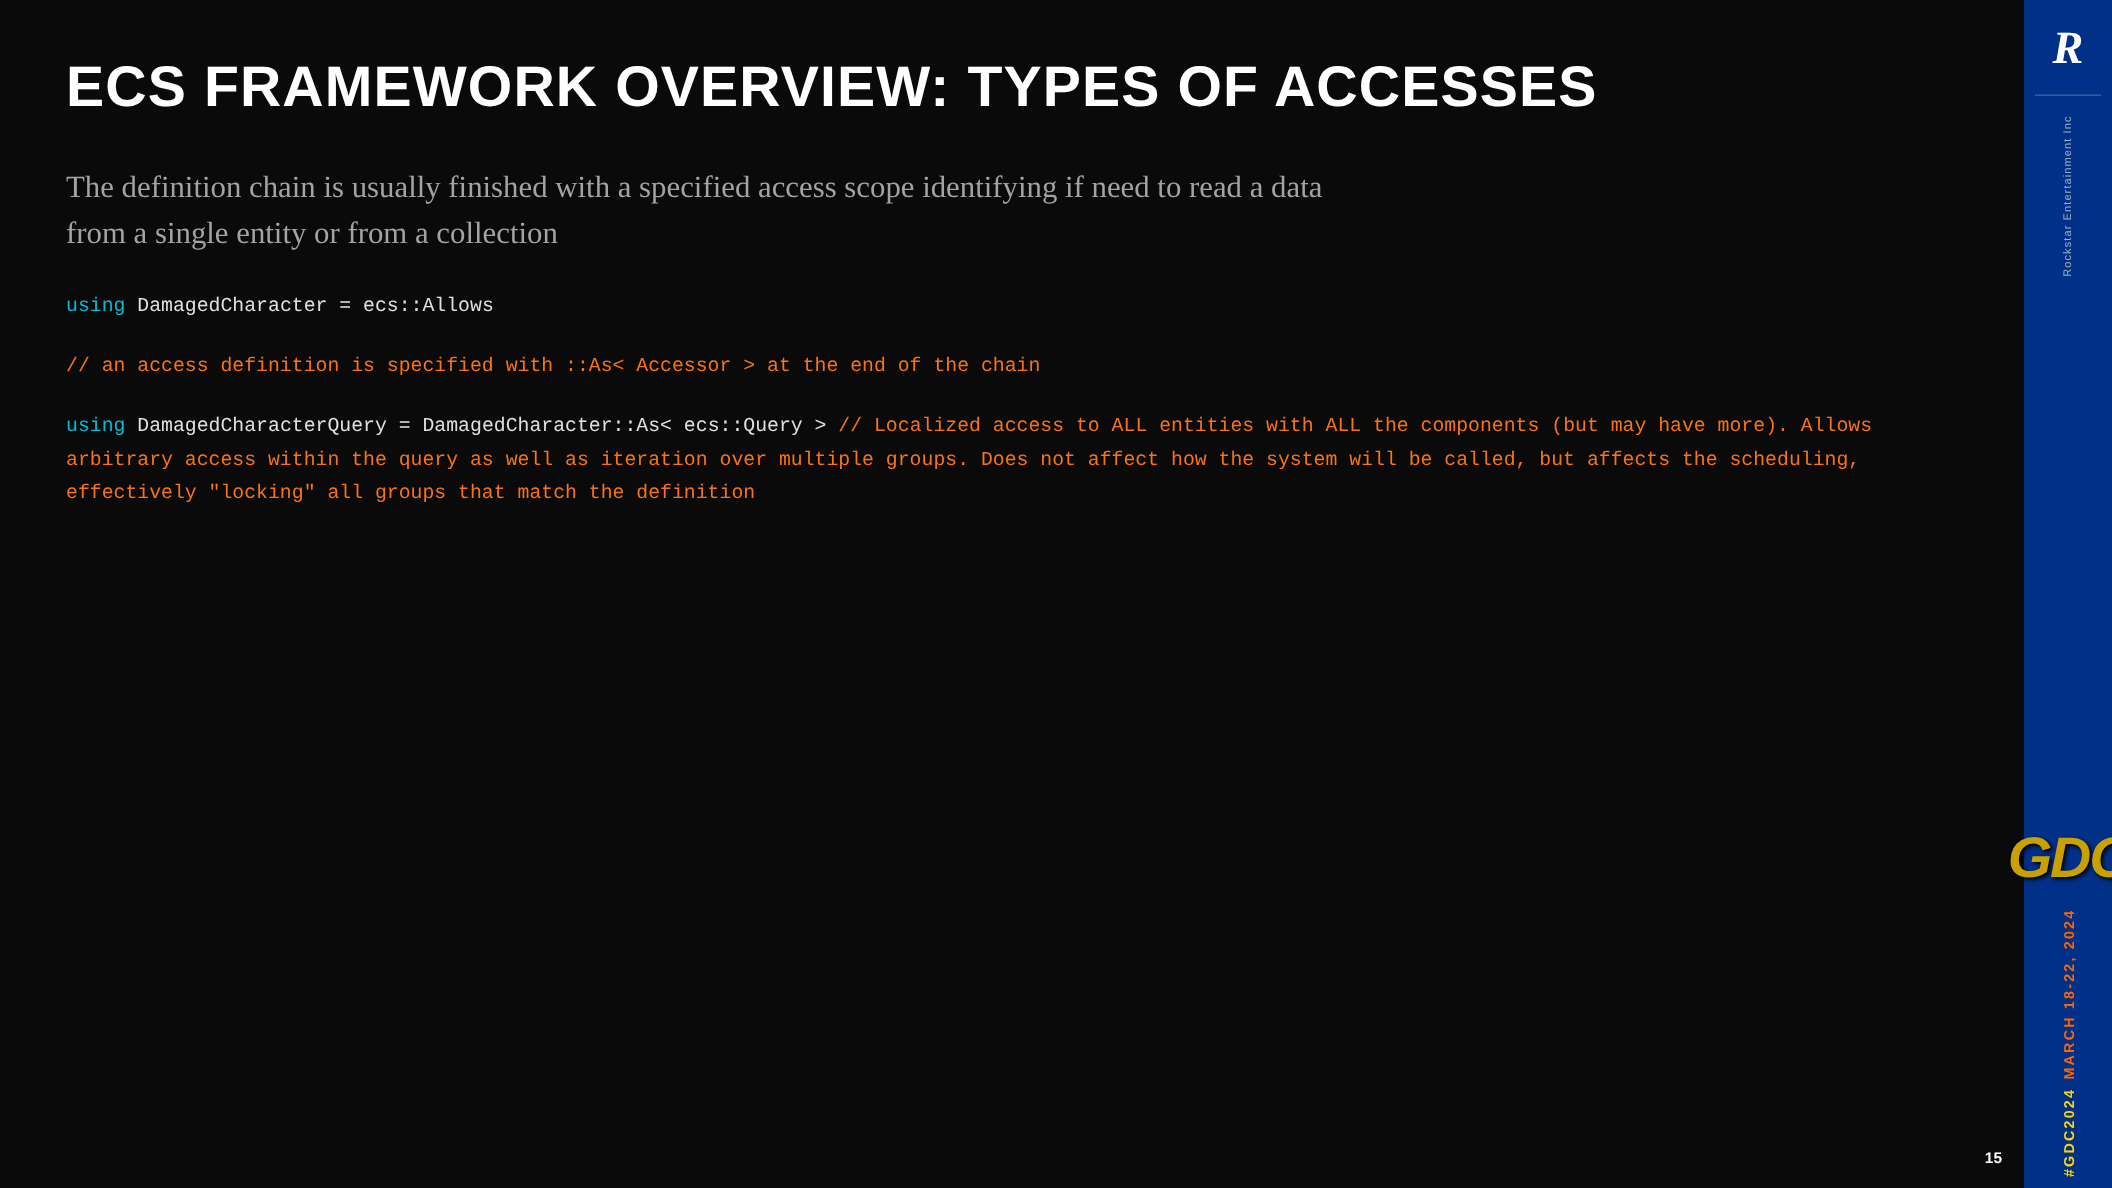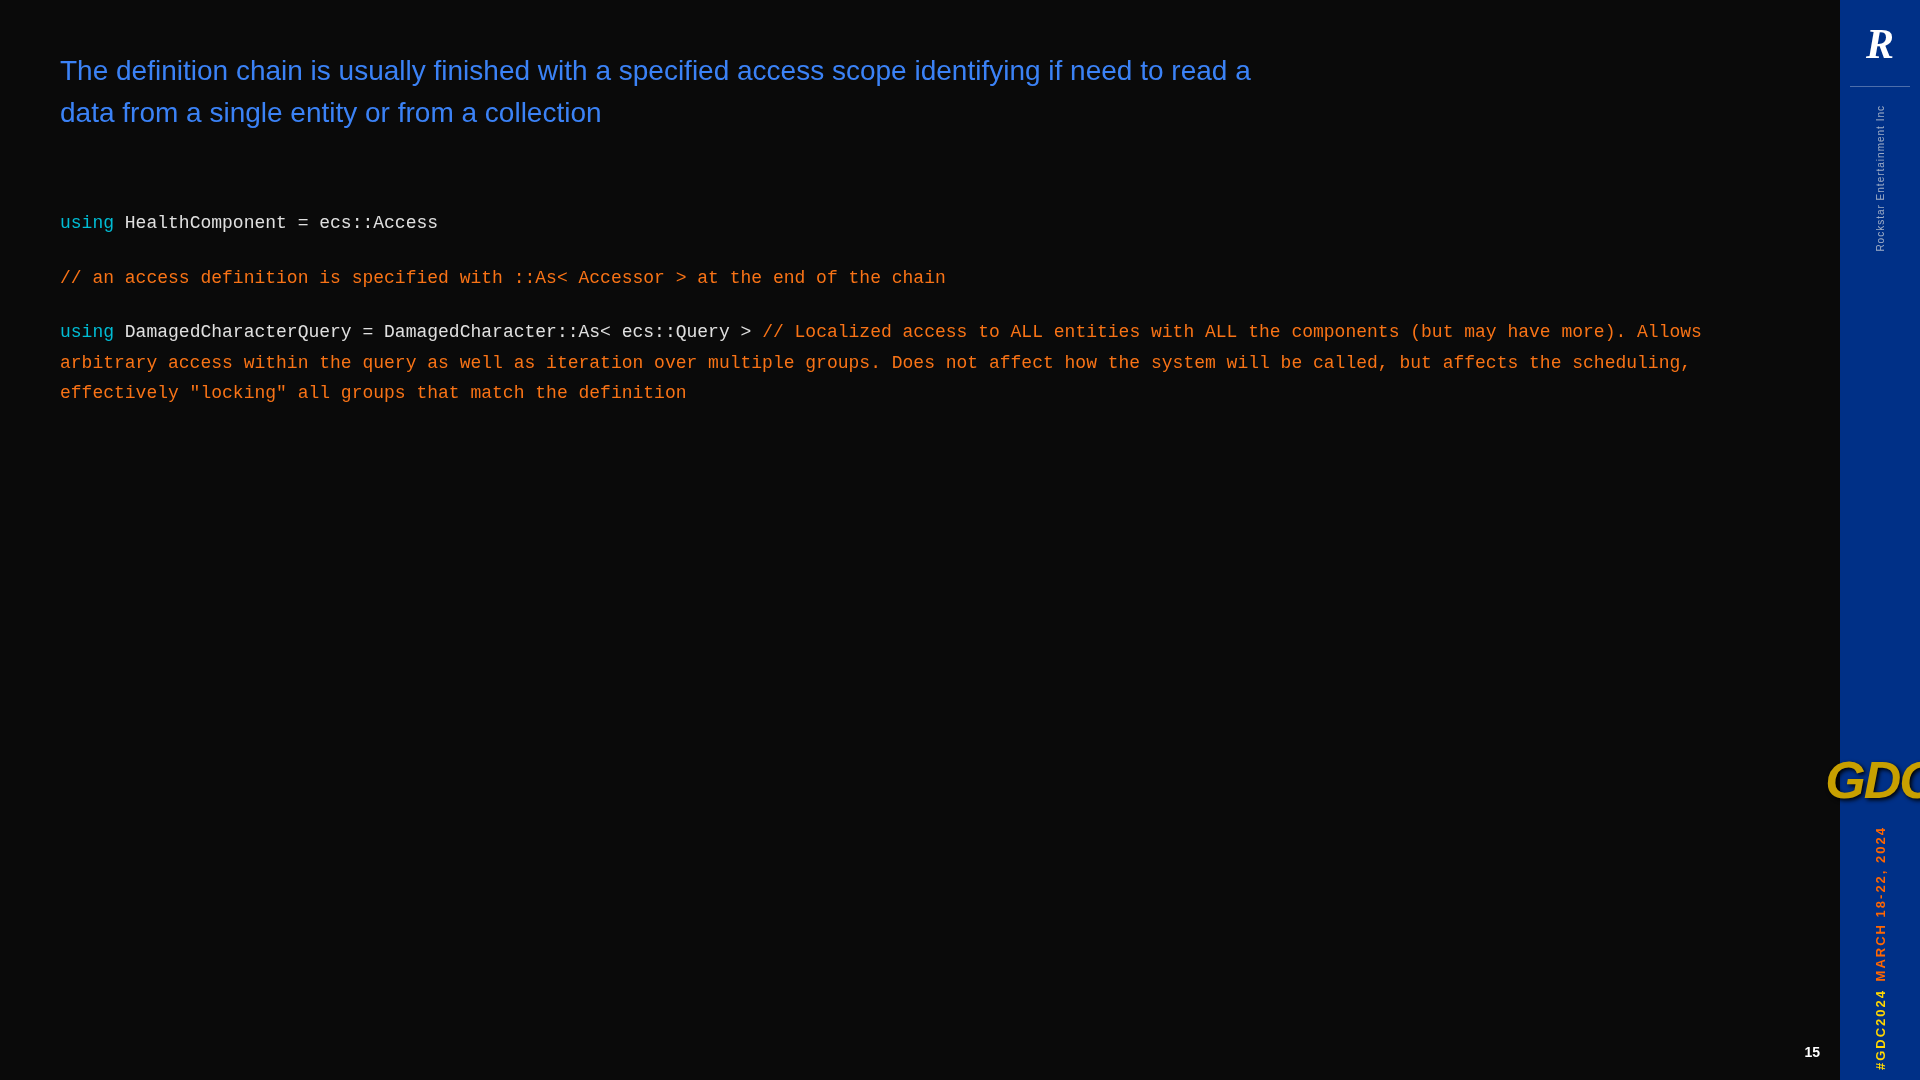--- a/index.html
+++ b/index.html
@@ -36,24 +36,25 @@
       font-weight: bold;
       color: #ffffff;
       line-height: 1.15;
       margin-bottom: 40px;
       letter-spacing: 1px;
       text-transform: uppercase;
     }
 
     #slide-subtitle {
       font-size: 28px;
-      color: #3b82f6;
+      color: #a3a3a3;
       line-height: 1.5;
-      margin-bottom: 74px;
+      margin-bottom: 30px;
       max-width: 1200px;
+      font-family: Liberation Serif, serif;
     }
 
     #code-block {
       font-family: 'Courier New', Courier, monospace;
       font-size: 18px;
       line-height: 1.7;
       color: #e0e0e0;
     }
 
     .code-section {
@@ -140,28 +141,29 @@
       width: 60px;
       height: 1px;
       background: rgba(255,255,255,0.3);
       margin: 8px 0;
     }
   </style>
 </head>
 <body>
 
 <div id="main-content">
+  <h1 id="slide-title">ECS FRAMEWORK OVERVIEW: TYPES OF ACCESSES</h1>
 
   <p id="slide-subtitle">The definition chain is usually finished with a specified access scope identifying if need to read a data from a single entity or from a collection</p>
 
   <div id="code-block">
 
     <div class="code-section">
       <div>
-        <span class="kw">using</span><span class="normal"> HealthComponent = ecs::Access</span>
+        <span class="kw">using</span><span class="normal"> DamagedCharacter = ecs::Allows</span>
       </div>
     </div>
 
     <div class="code-section">
       <div>
         <span class="cm">// an access definition is specified with ::As&lt; Accessor &gt; at the end of the chain</span>
       </div>
     </div>
 
 

